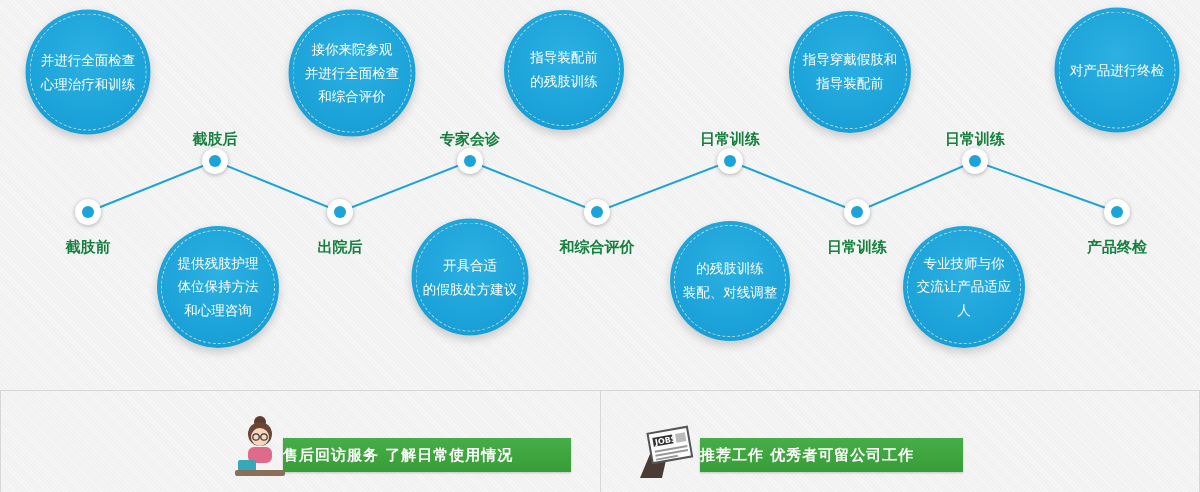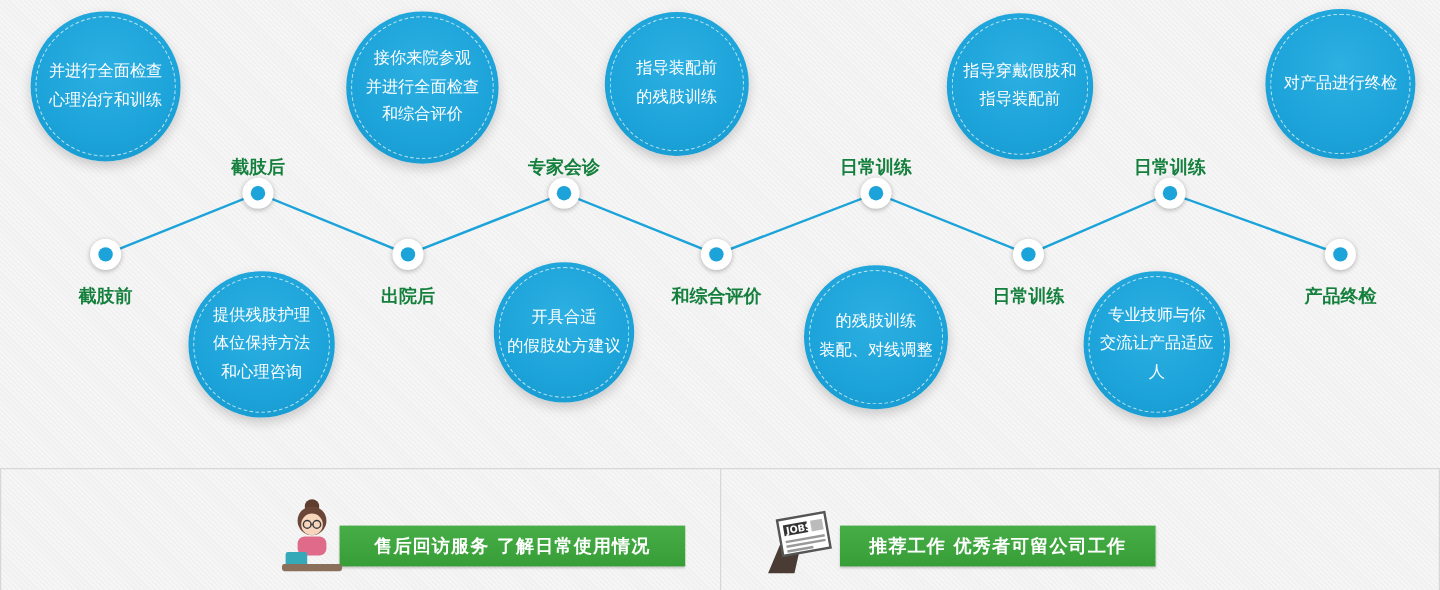--- a/index.html
+++ b/index.html
@@ -34,21 +34,21 @@
   }
   .bubble span{
     color:#fff;font-size:13.5px;line-height:1.75;white-space:pre-line;padding:0 8px;
   }
   
   .hr-divider{position:absolute;left:0;right:0;top:390px;height:1px;background:#d7d7d7;}
   .edge-left{position:absolute;left:0;top:390px;bottom:0;width:1px;background:#d7d7d7;}
   .edge-right{position:absolute;right:0;top:390px;bottom:0;width:1px;background:#d7d7d7;}
   .v-divider{position:absolute;left:600px;top:390px;bottom:0;width:1px;background:#d7d7d7;}
   .banner{
-    position:absolute;height:34px;display:flex;align-items:center;justify-content:center;
+    position:absolute;height:34px;display:flex;align-items:center;justify-content:flex-start;
     background:linear-gradient(#47ad47,#379e37);
     box-shadow:0 1px 2px rgba(0,0,0,.2);z-index:2;
   }
   .banner span{color:#fff;font-weight:bold;font-size:15px;white-space:nowrap;letter-spacing:1px;}
   .footer-icon{position:absolute;z-index:3;}
 </style>
 </head>
 <body>
 
 <svg class="track" viewBox="0 0 1200 492">

